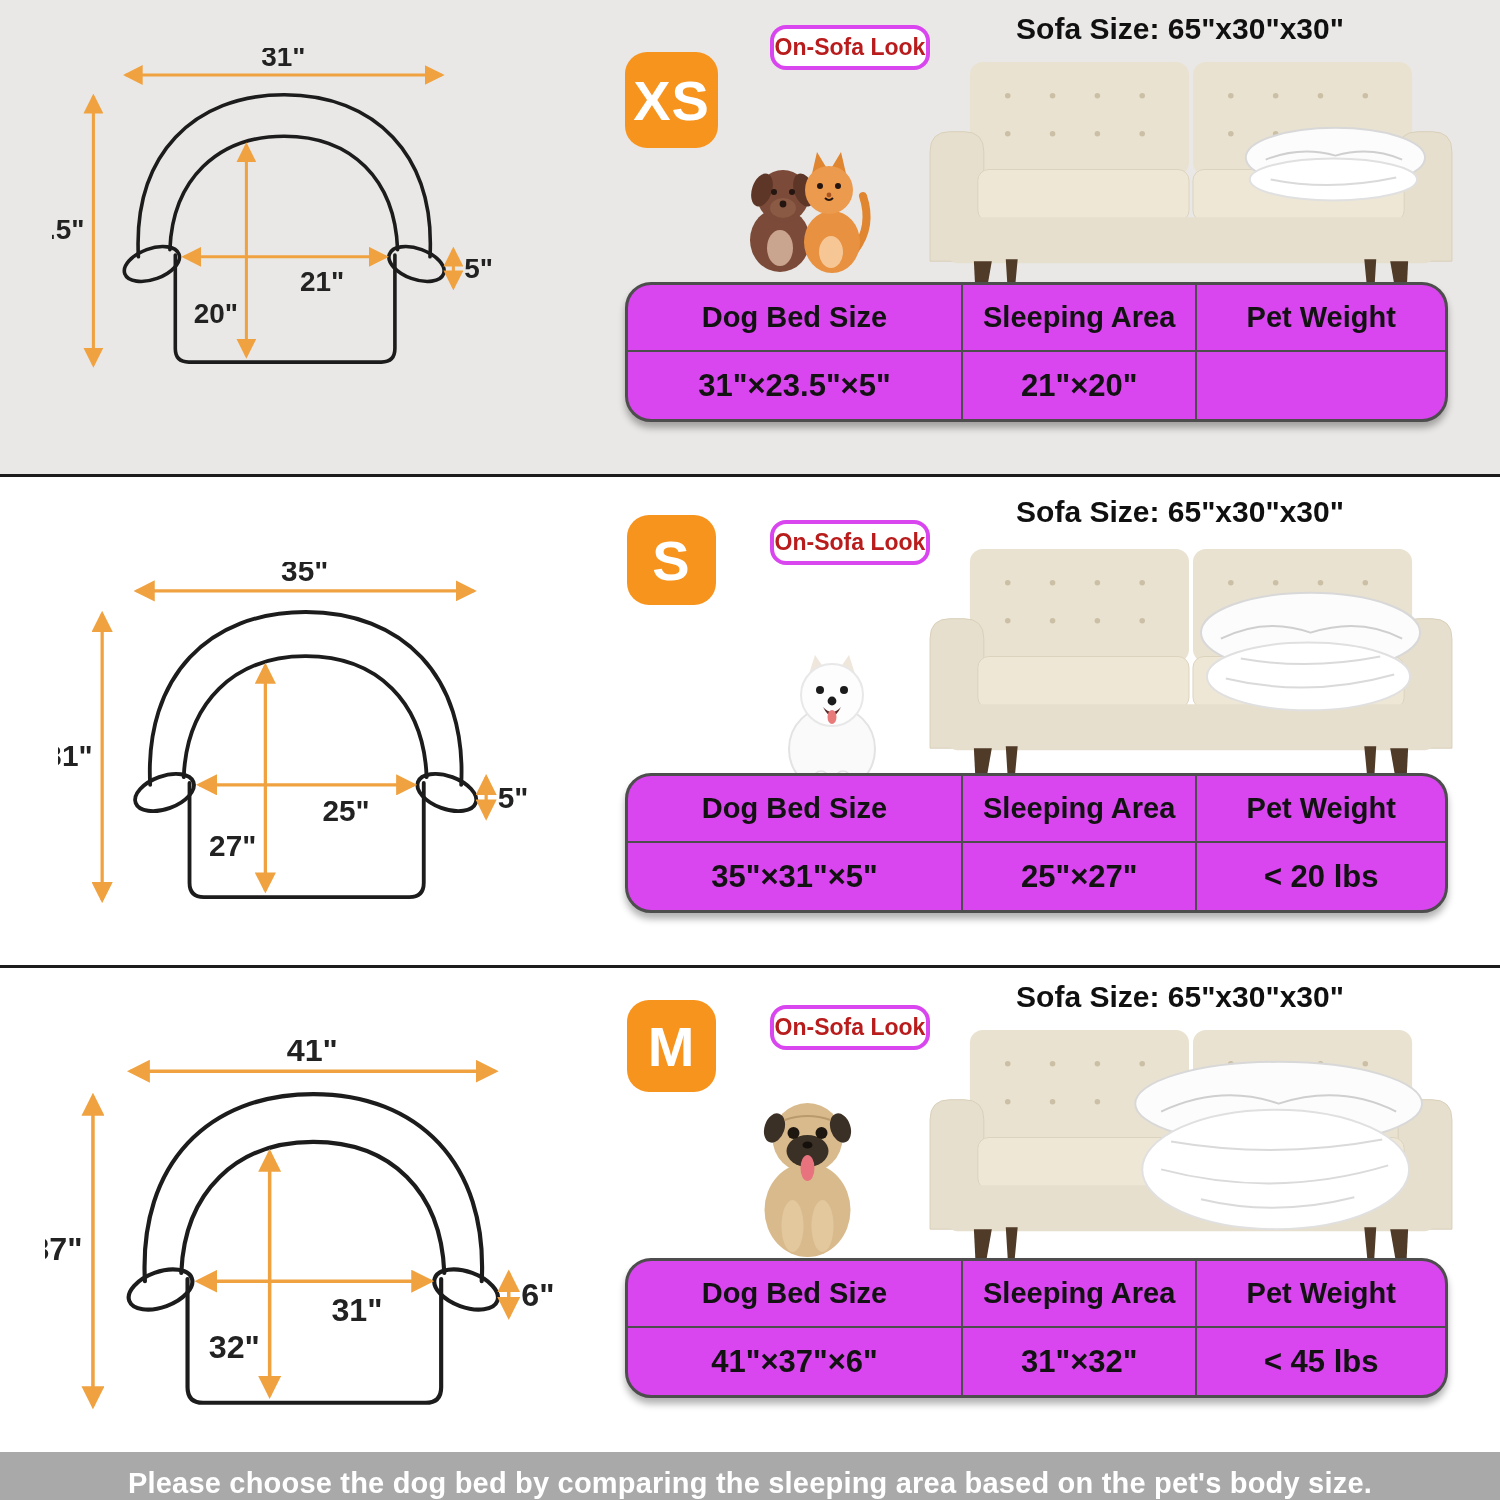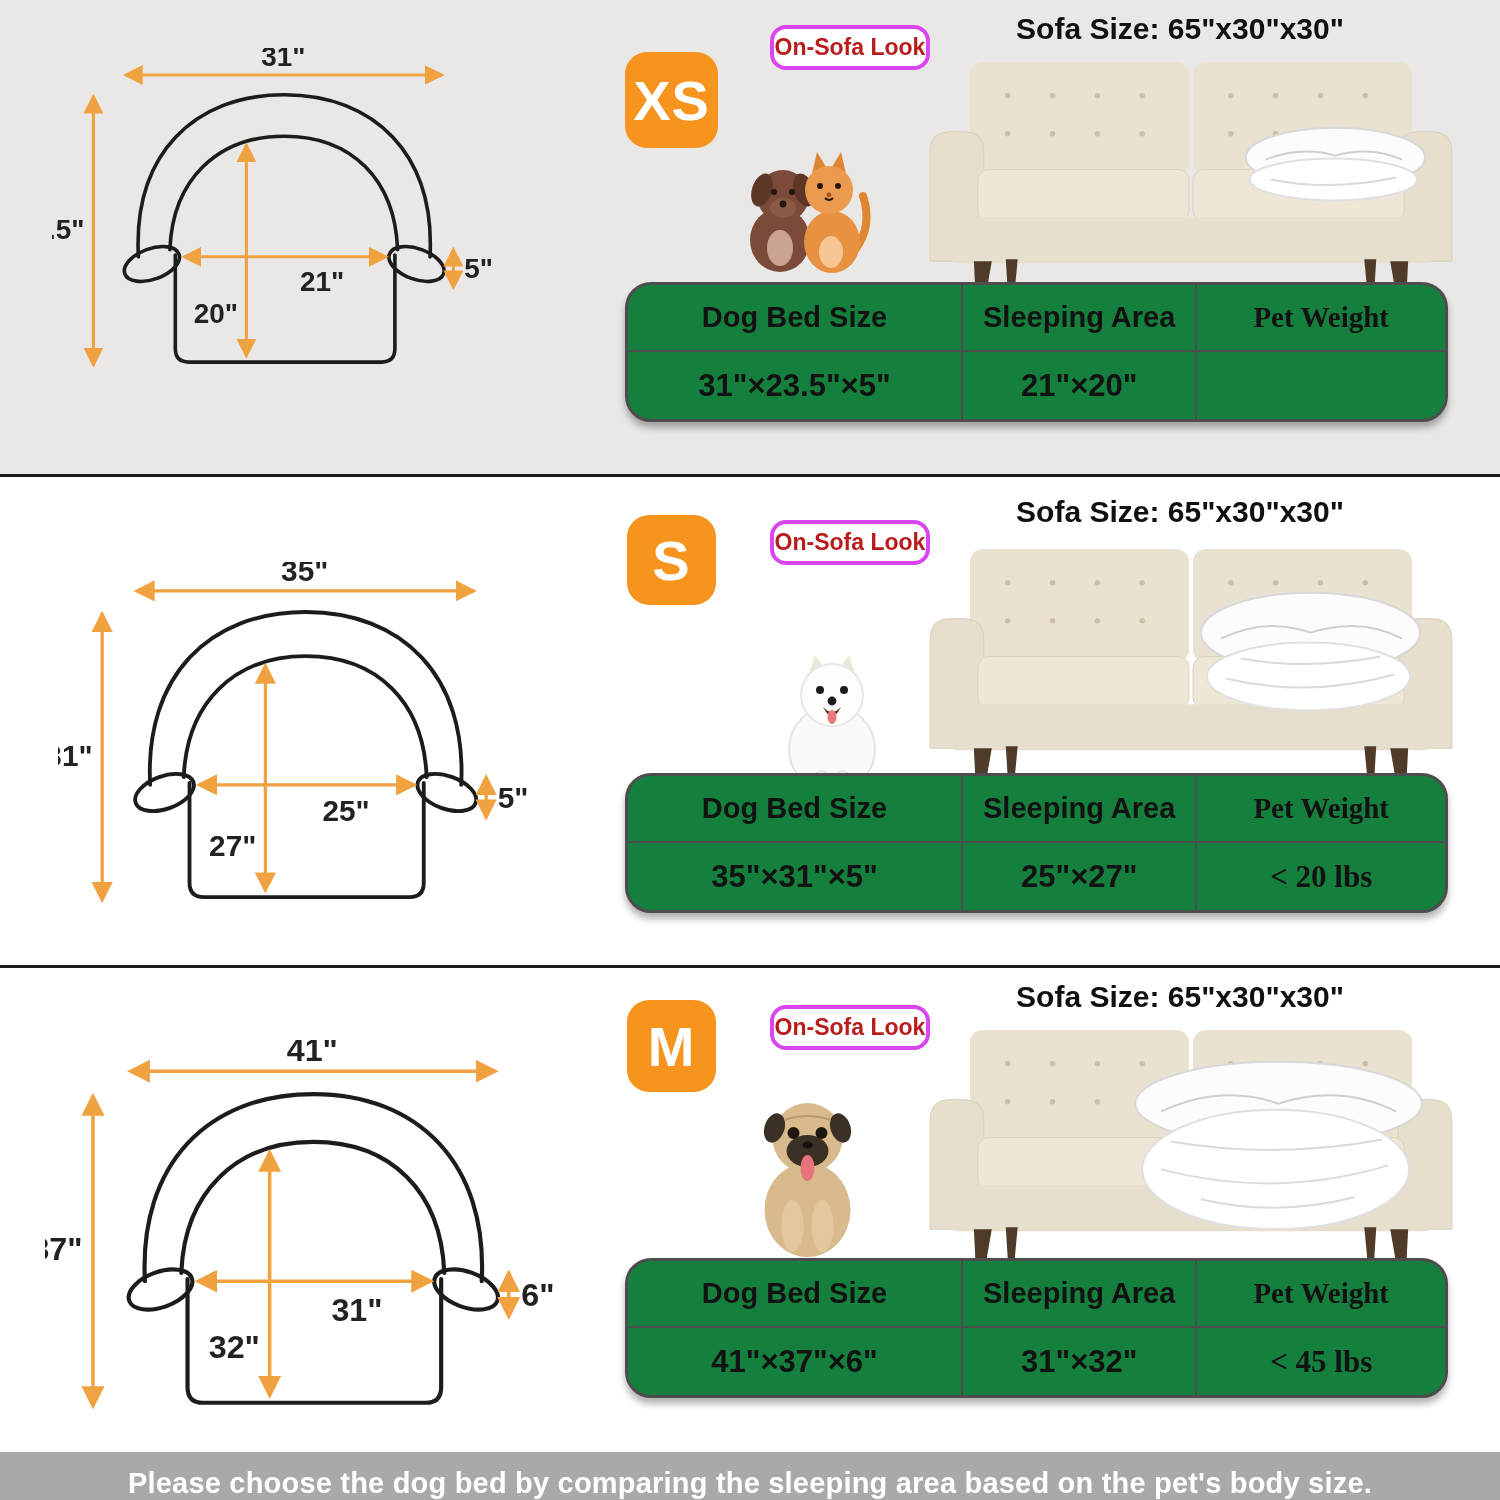--- a/index.html
+++ b/index.html
@@ -12,26 +12,26 @@
   .abs { position:absolute; }
 
   .size-badge { display:flex; align-items:center; justify-content:center;
     background:#F7941E; color:#fff; font-weight:bold; font-size:56px;
     border-radius:22px; letter-spacing:1px; }
   .onsofa-pill { display:flex; align-items:center; justify-content:center;
     background:#fff; border:4px solid #d946ef; border-radius:16px;
     color:#b91c1c; font-size:23px; font-weight:700; }
   .sofa-size { font-size:30px; font-weight:700; color:#101010; text-align:center; }
 
-  .size-table { background:#15803d; border:3px solid #4D4D4D; border-radius:26px;
+  .size-table { background:#d946ef; border:3px solid #4D4D4D; border-radius:26px;
     overflow:hidden; box-shadow:0 6px 7px rgba(0,0,0,0.30);
     display:grid; grid-template-columns:41% 28.7% 30.3%; grid-template-rows:50% 50%; }
   .size-table .cell { display:flex; align-items:center; justify-content:center;
     color:#121212; border-right:2px solid #4D4D4D; }
-  .size-table .cell.last { border-right:none;font-family:Liberation Serif, serif; }
+  .size-table .cell.last { border-right:none; }
   .size-table .hdr { font-size:29px; font-weight:700; border-bottom:2.5px solid #4D4D4D; }
   .size-table .val { font-size:31px; font-weight:700; }
 
   .footer-bar { position:absolute; left:0; bottom:0; width:1500px; height:48px;
     background:#A9A9A9; display:flex; align-items:flex-end; justify-content:center; }
   .footer-bar span { color:#fff; font-size:29px; font-weight:600; letter-spacing:0.2px; }
 
   svg text { font-family:"Liberation Sans", sans-serif; }
   .dim-label { font-size:31px; font-weight:600; fill:#222; }
 </style>

